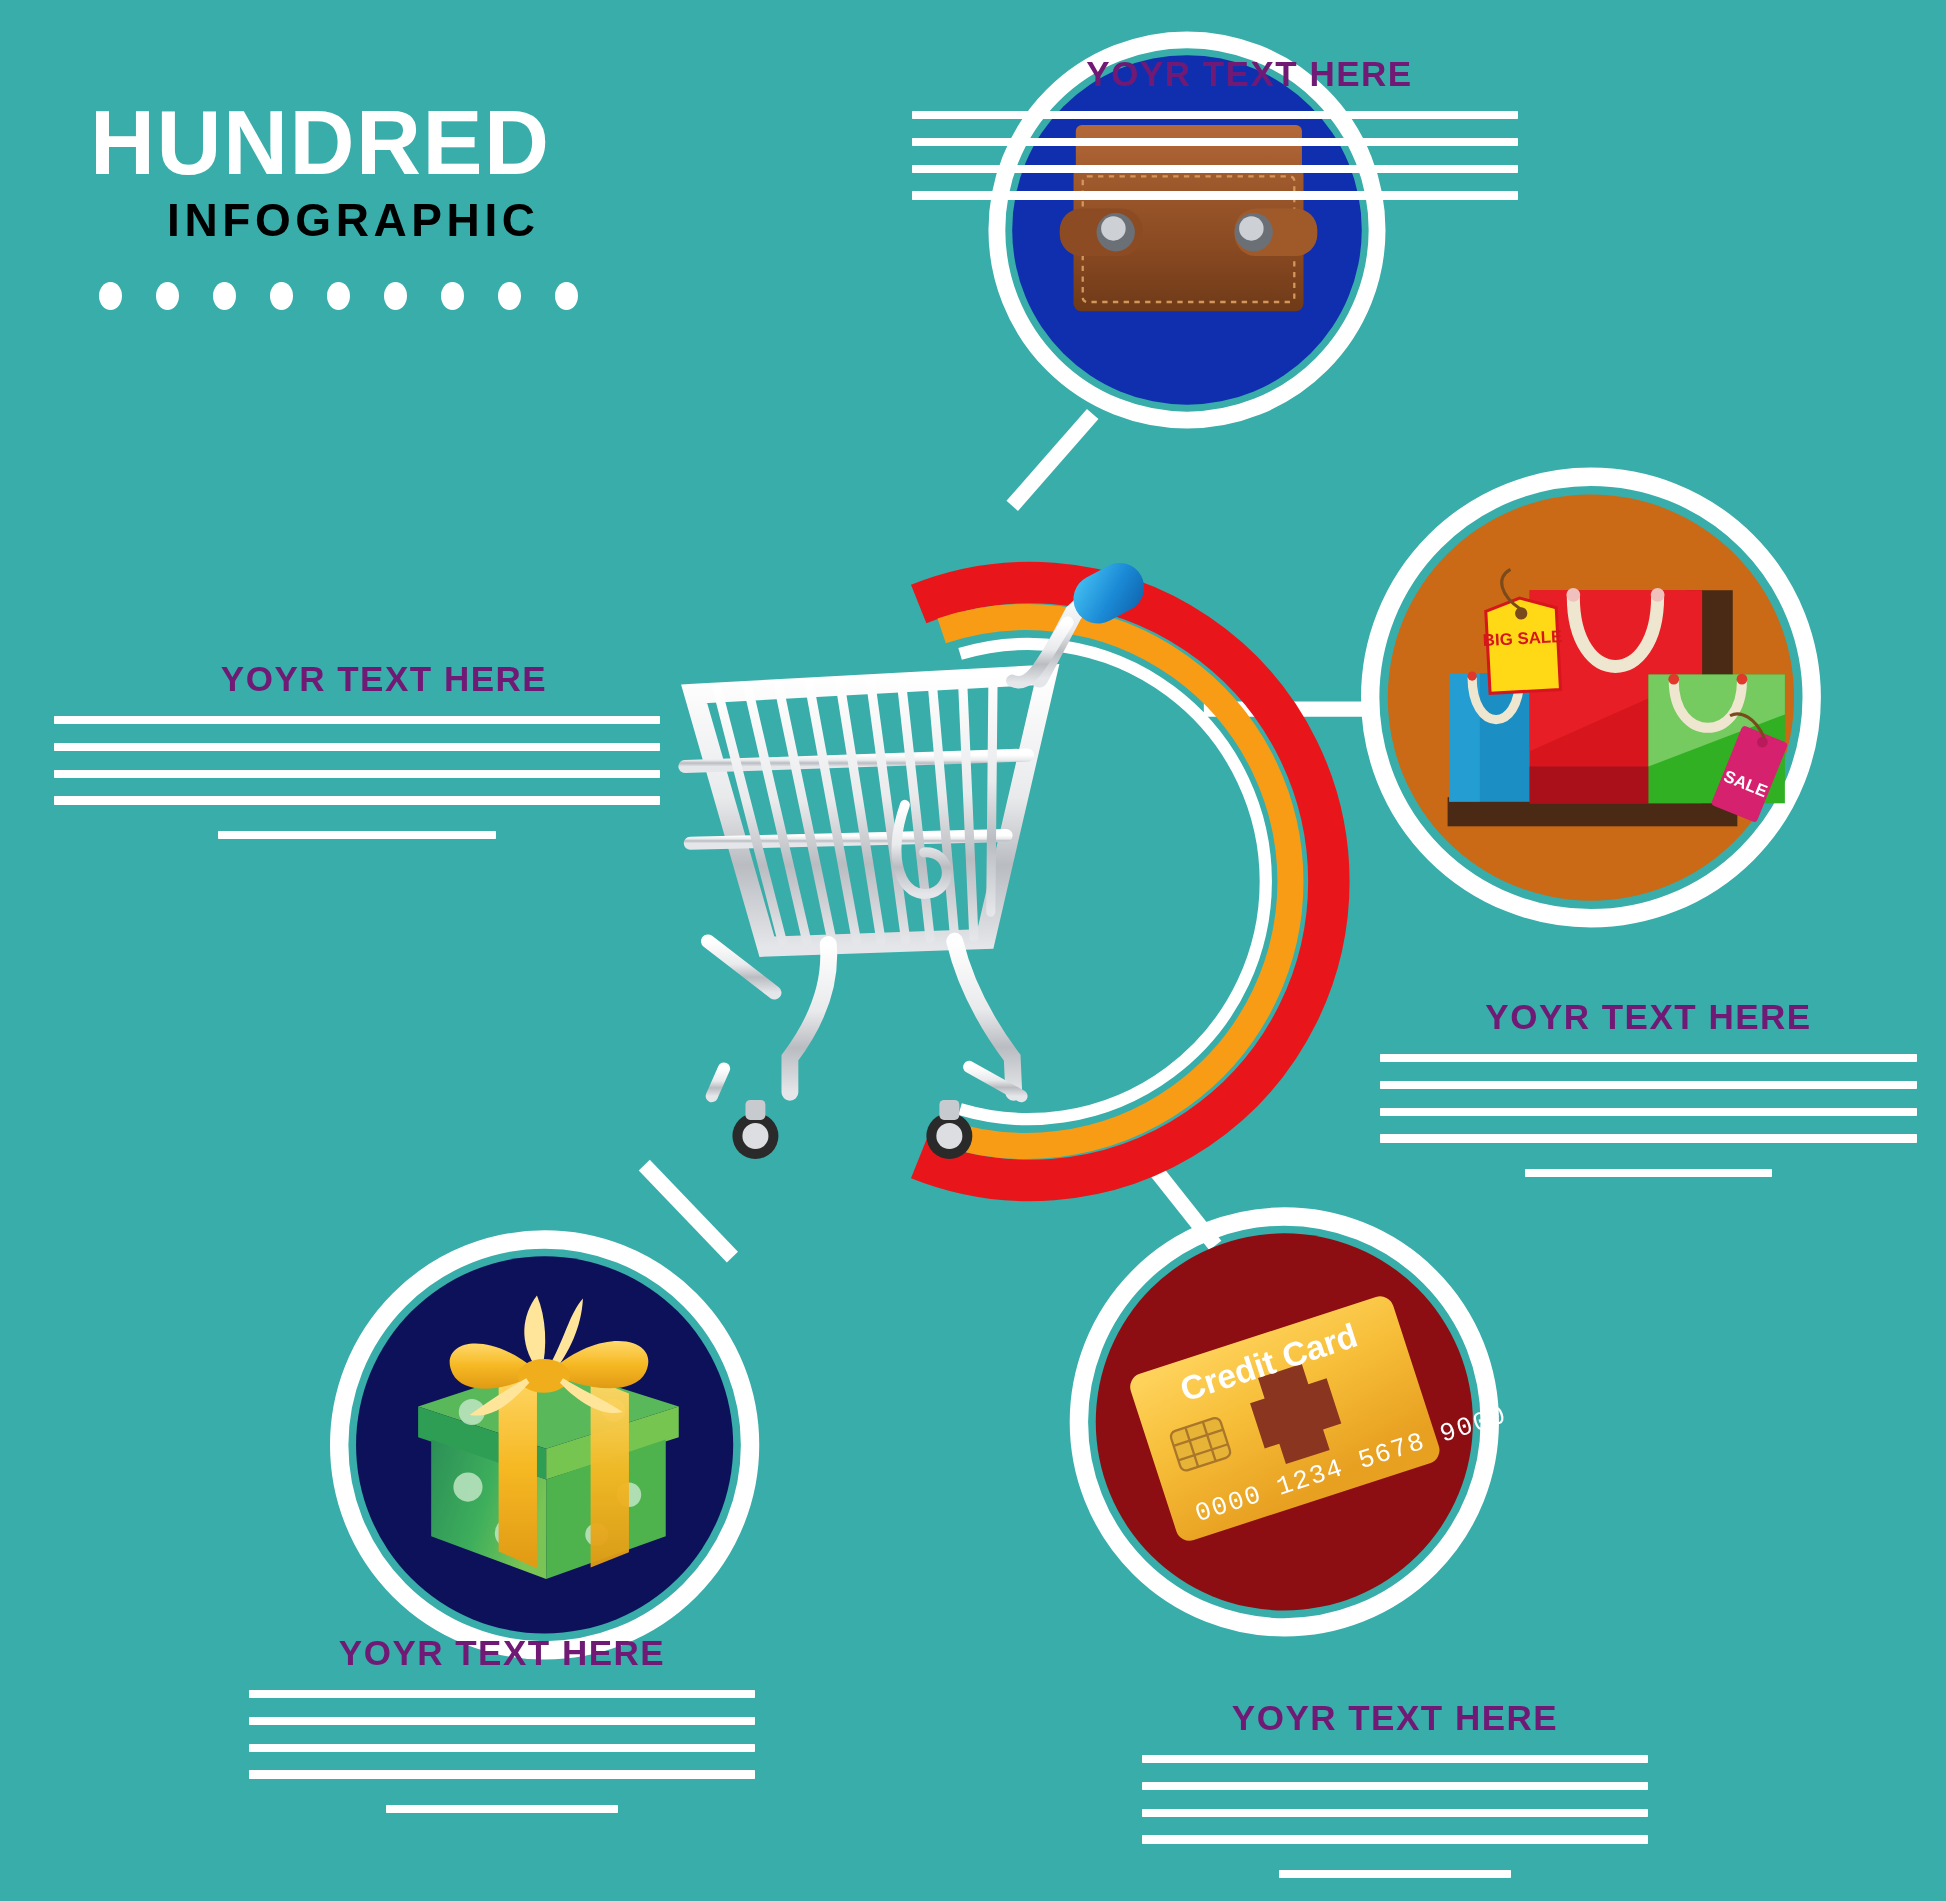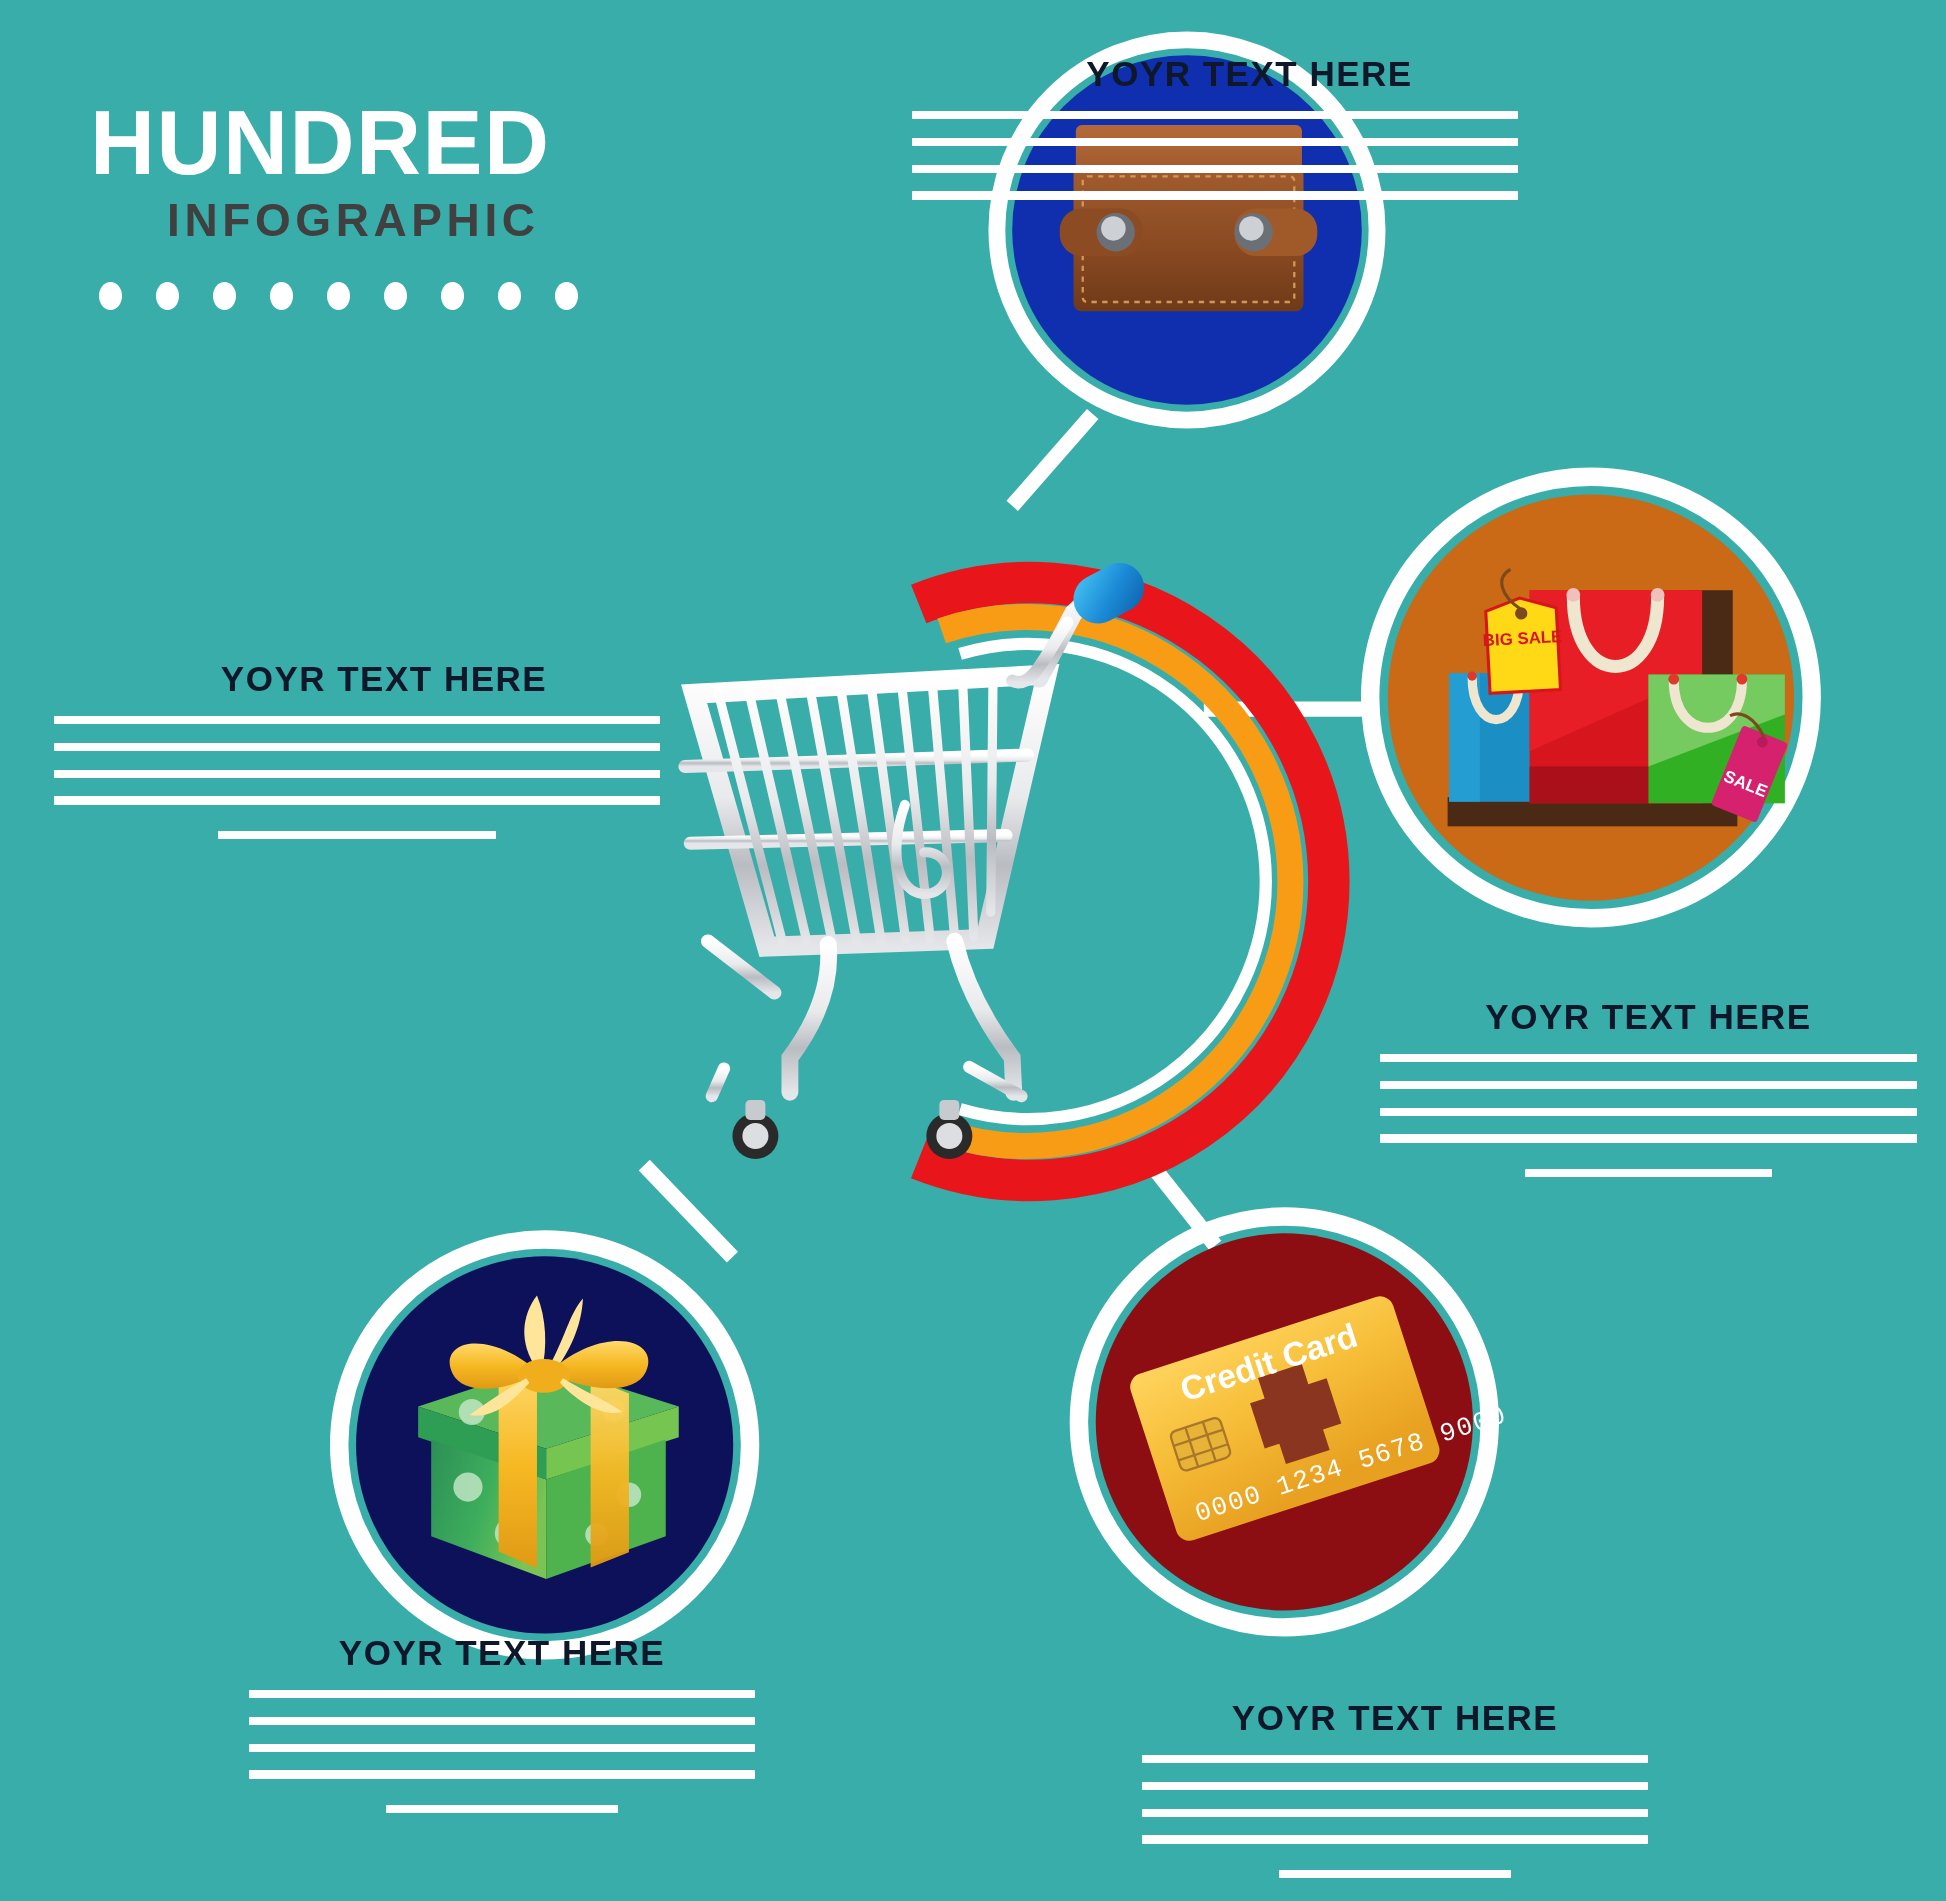--- a/index.html
+++ b/index.html
@@ -13,33 +13,33 @@
   #canvas { position:absolute; inset:0; width:1947px; height:1901px; background:#38ada9; }
 
   
   .title-block { position:absolute; left:90px; top:98px; }
   .title-main {
     font-size:90px; font-weight:bold; color:#ffffff;
     letter-spacing:1.5px; line-height:1.0;
     font-family:"Liberation Sans", sans-serif;
   }
   .title-sub {
-    font-size:46px; font-weight:bold; color:#404040;
+    font-size:46px; font-weight:bold; color:#000000;
     letter-spacing:4.6px; line-height:1.2; margin-top:4.6px; margin-left:77px;
   }
   .dots { display:flex; gap:34px; margin-top:34px; margin-left:9.2px; }
   .dot { width:23px; height:28px; border-radius:50%; background:#ffffff; }
 
   
   svg.layer { position:absolute; left:0; top:0; width:1947px; height:1901px; overflow:visible; }
 
   
   .txtblock { position:absolute; }
   .txtblock .tb-title {
-    color:#0f172a; font-size:35px; font-weight:bold;
+    color:#701a75; font-size:35px; font-weight:bold;
     letter-spacing:1.5px; text-align:center; white-space:nowrap;
     margin-bottom:17px;
   }
   .tb-lines { display:flex; flex-direction:column; gap:18.4px; align-items:center; }
   .tb-line { height:8.4px; background:#ffffff; border-radius:0.8px; }
   .tb-line.full { width:100%; }
   .tb-line.short { width:46%; margin-top:7.7px; }
 
   #block-wallet      { left:912px; top:54px;  width:606px; }
   #block-wallet .tb-title { margin-left:69px; }

